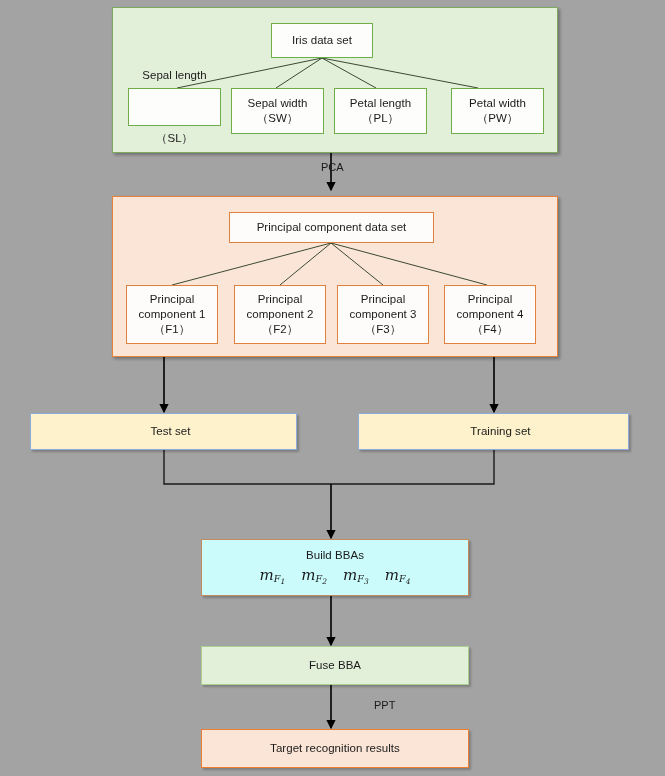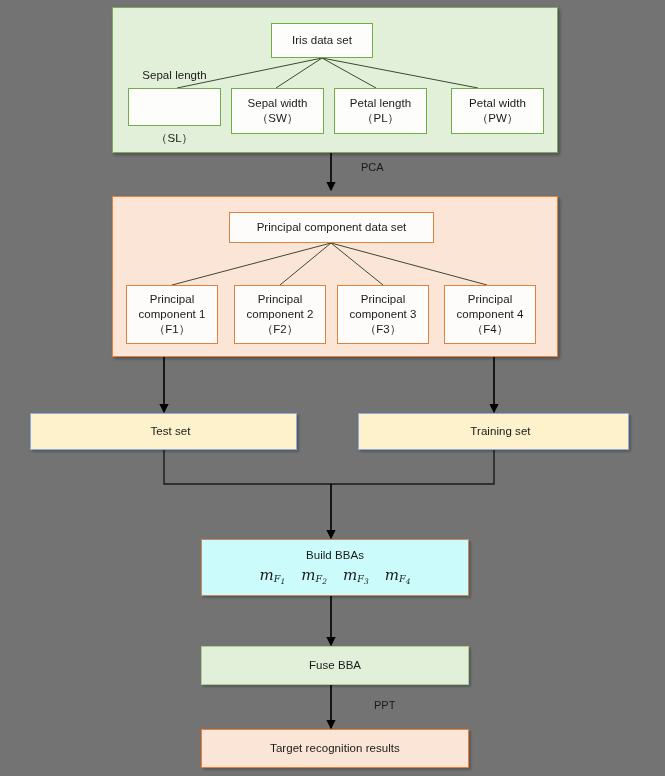--- a/index.html
+++ b/index.html
@@ -8,21 +8,21 @@
     background: #ffffff;
   }
   body {
     font-family: "Liberation Sans", sans-serif;
     color: #1a1a1a;
   }
   #canvas {
     position: relative;
     width: 665px;
     height: 776px;
-    background: #737373;
+    background: #a3a3a3;
     overflow: hidden;
   }
 
   
   .group {
     position: absolute;
     box-sizing: border-box;
     box-shadow: 2px 2px 3px rgba(0,0,0,0.30);
   }
   .group-green {
@@ -188,21 +188,21 @@
   <div class="node node-white-green" style="left:334px; top:88px; width:93px; height:46px; flex-direction:column;">
     <span class="lbl">Petal length</span>
     <span class="sub">（PL）</span>
   </div>
 
   <div class="node node-white-green" style="left:451px; top:88px; width:93px; height:46px; flex-direction:column;">
     <span class="lbl">Petal width</span>
     <span class="sub">（PW）</span>
   </div>
 
-  <div class="edge-label" style="left:361px; top:161px;">PCA</div>
+  <div class="edge-label" style="left:321px; top:161px;">PCA</div>
 
   <div class="group group-orange" style="left:112px; top:196px; width:446px; height:161px;"></div>
 
   <div class="node node-white-orange" style="left:229px; top:212px; width:205px; height:31px;">
     <span class="lbl">Principal component data set</span>
   </div>
 
   <div class="node node-white-orange" style="left:126px; top:285px; width:92px; height:59px; flex-direction:column;">
     <span class="lbl">Principal</span>
     <span class="lbl">component 1</span>

